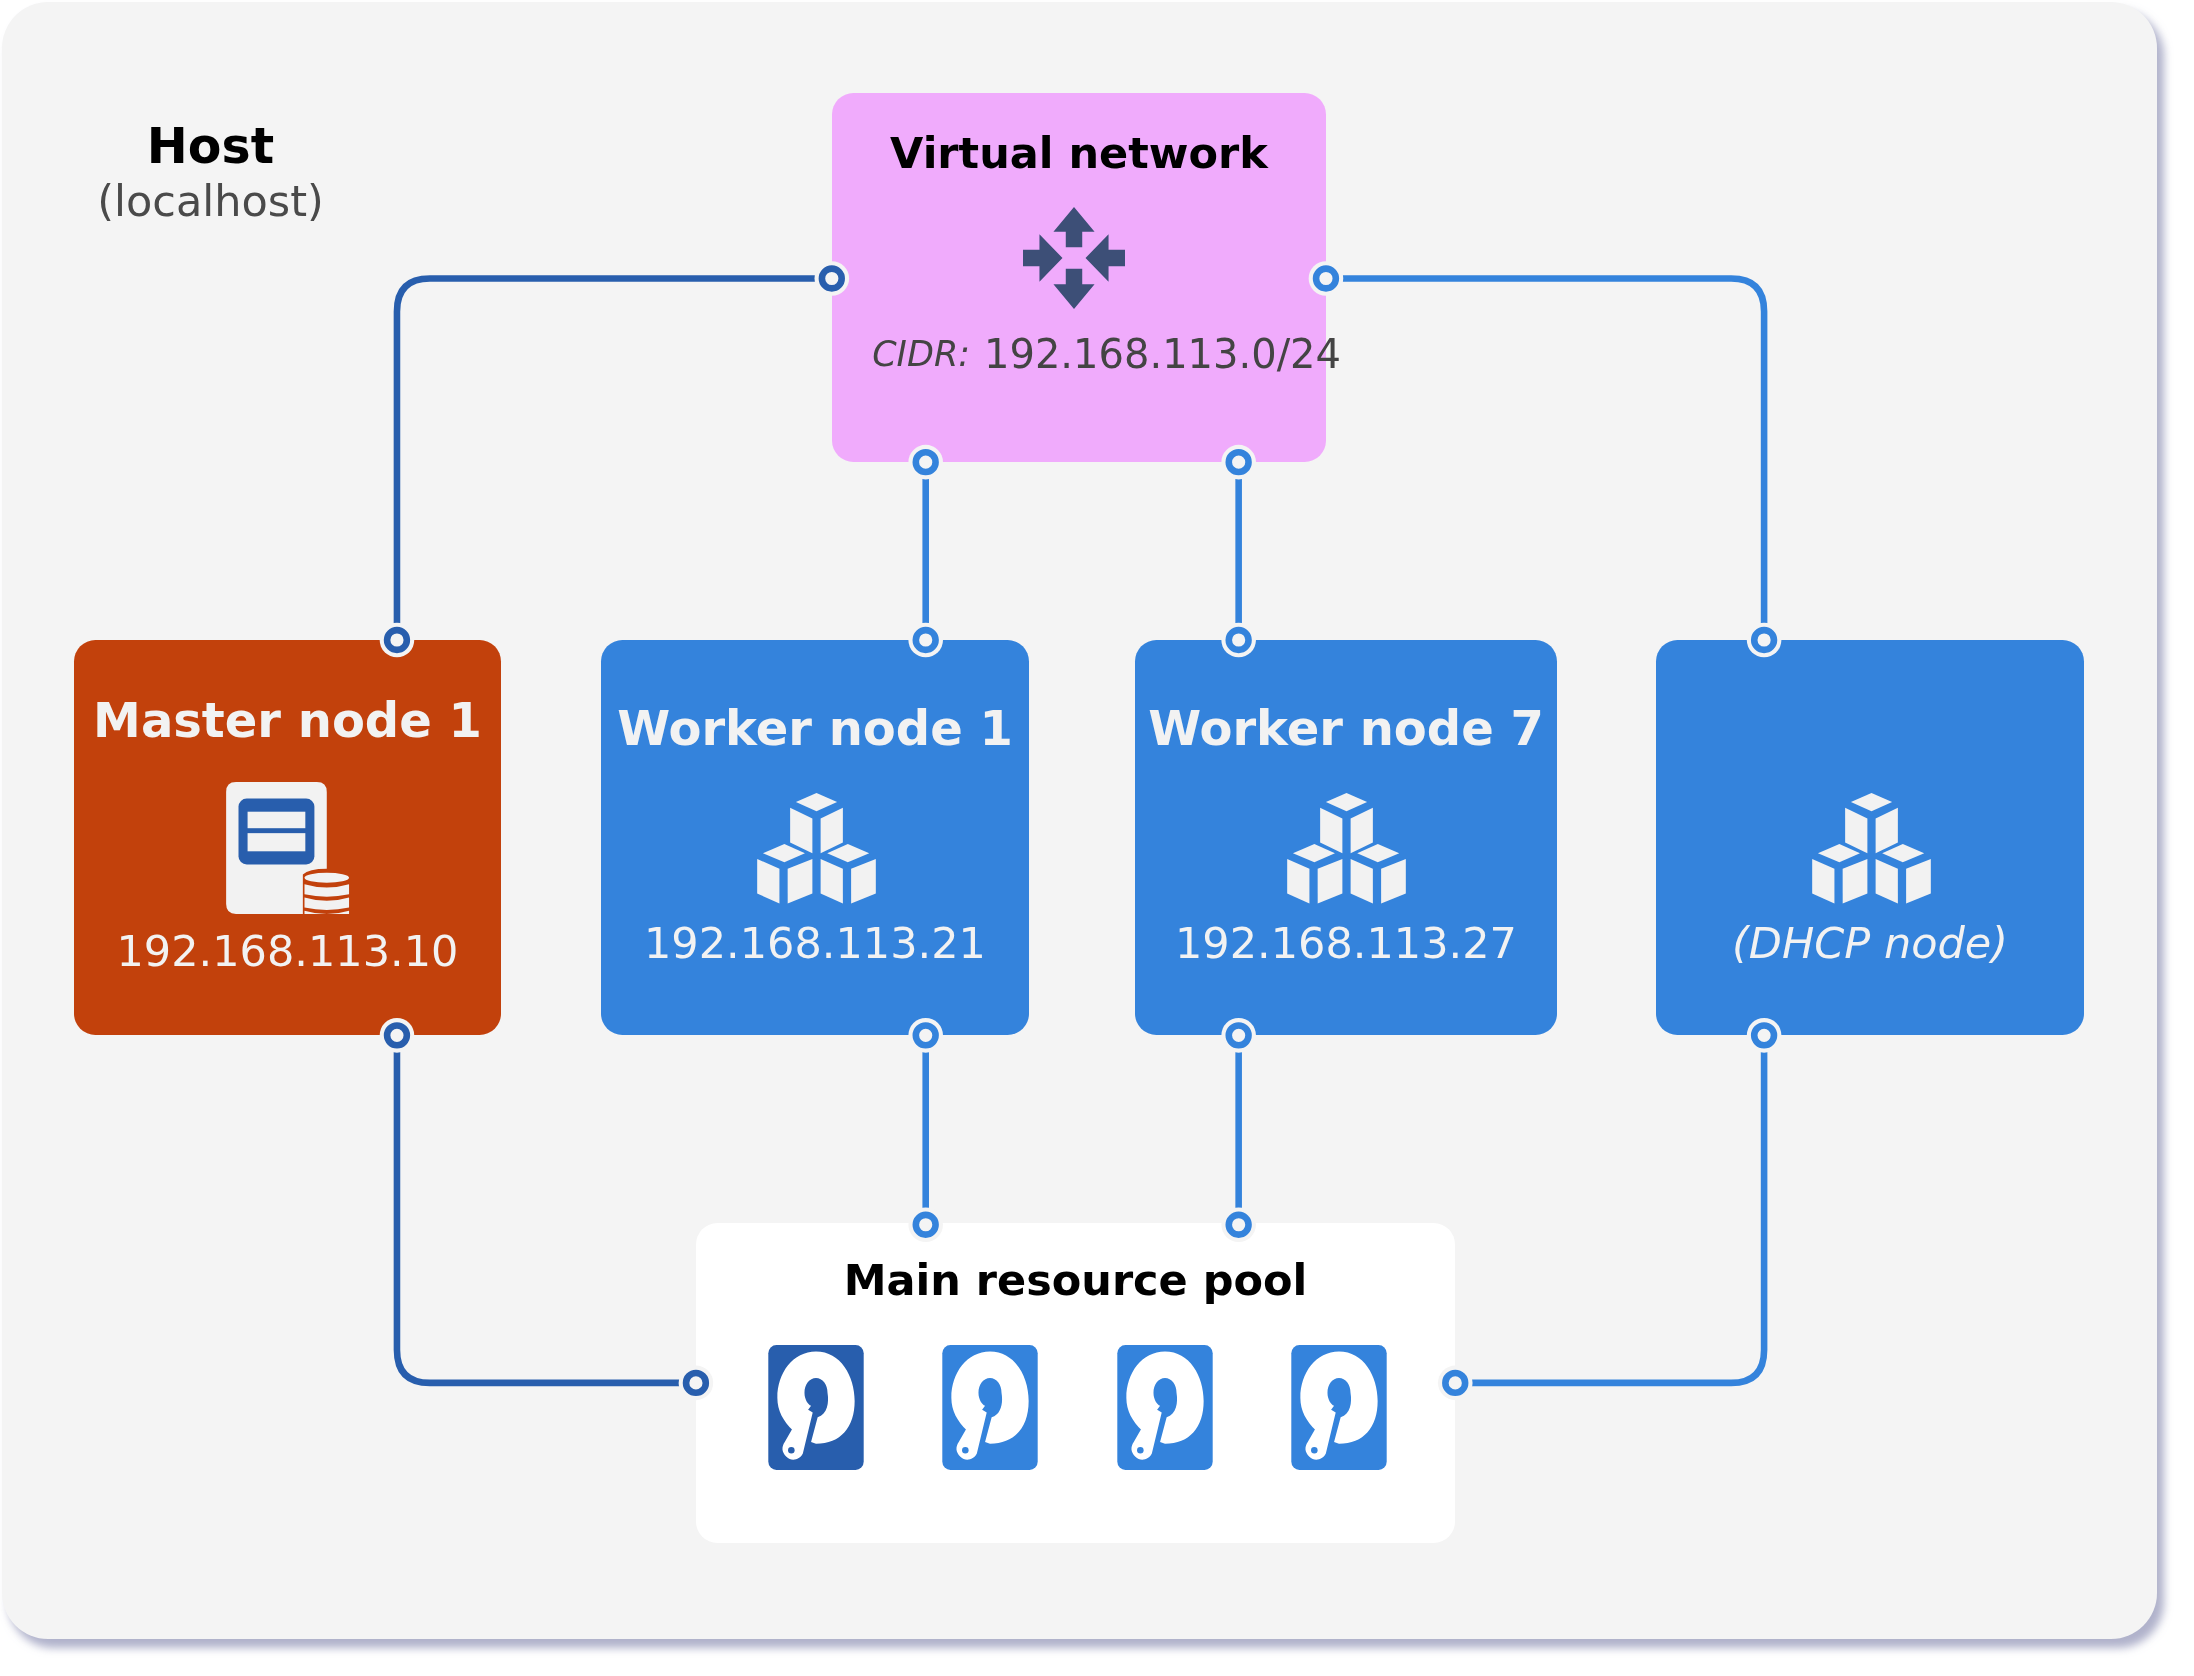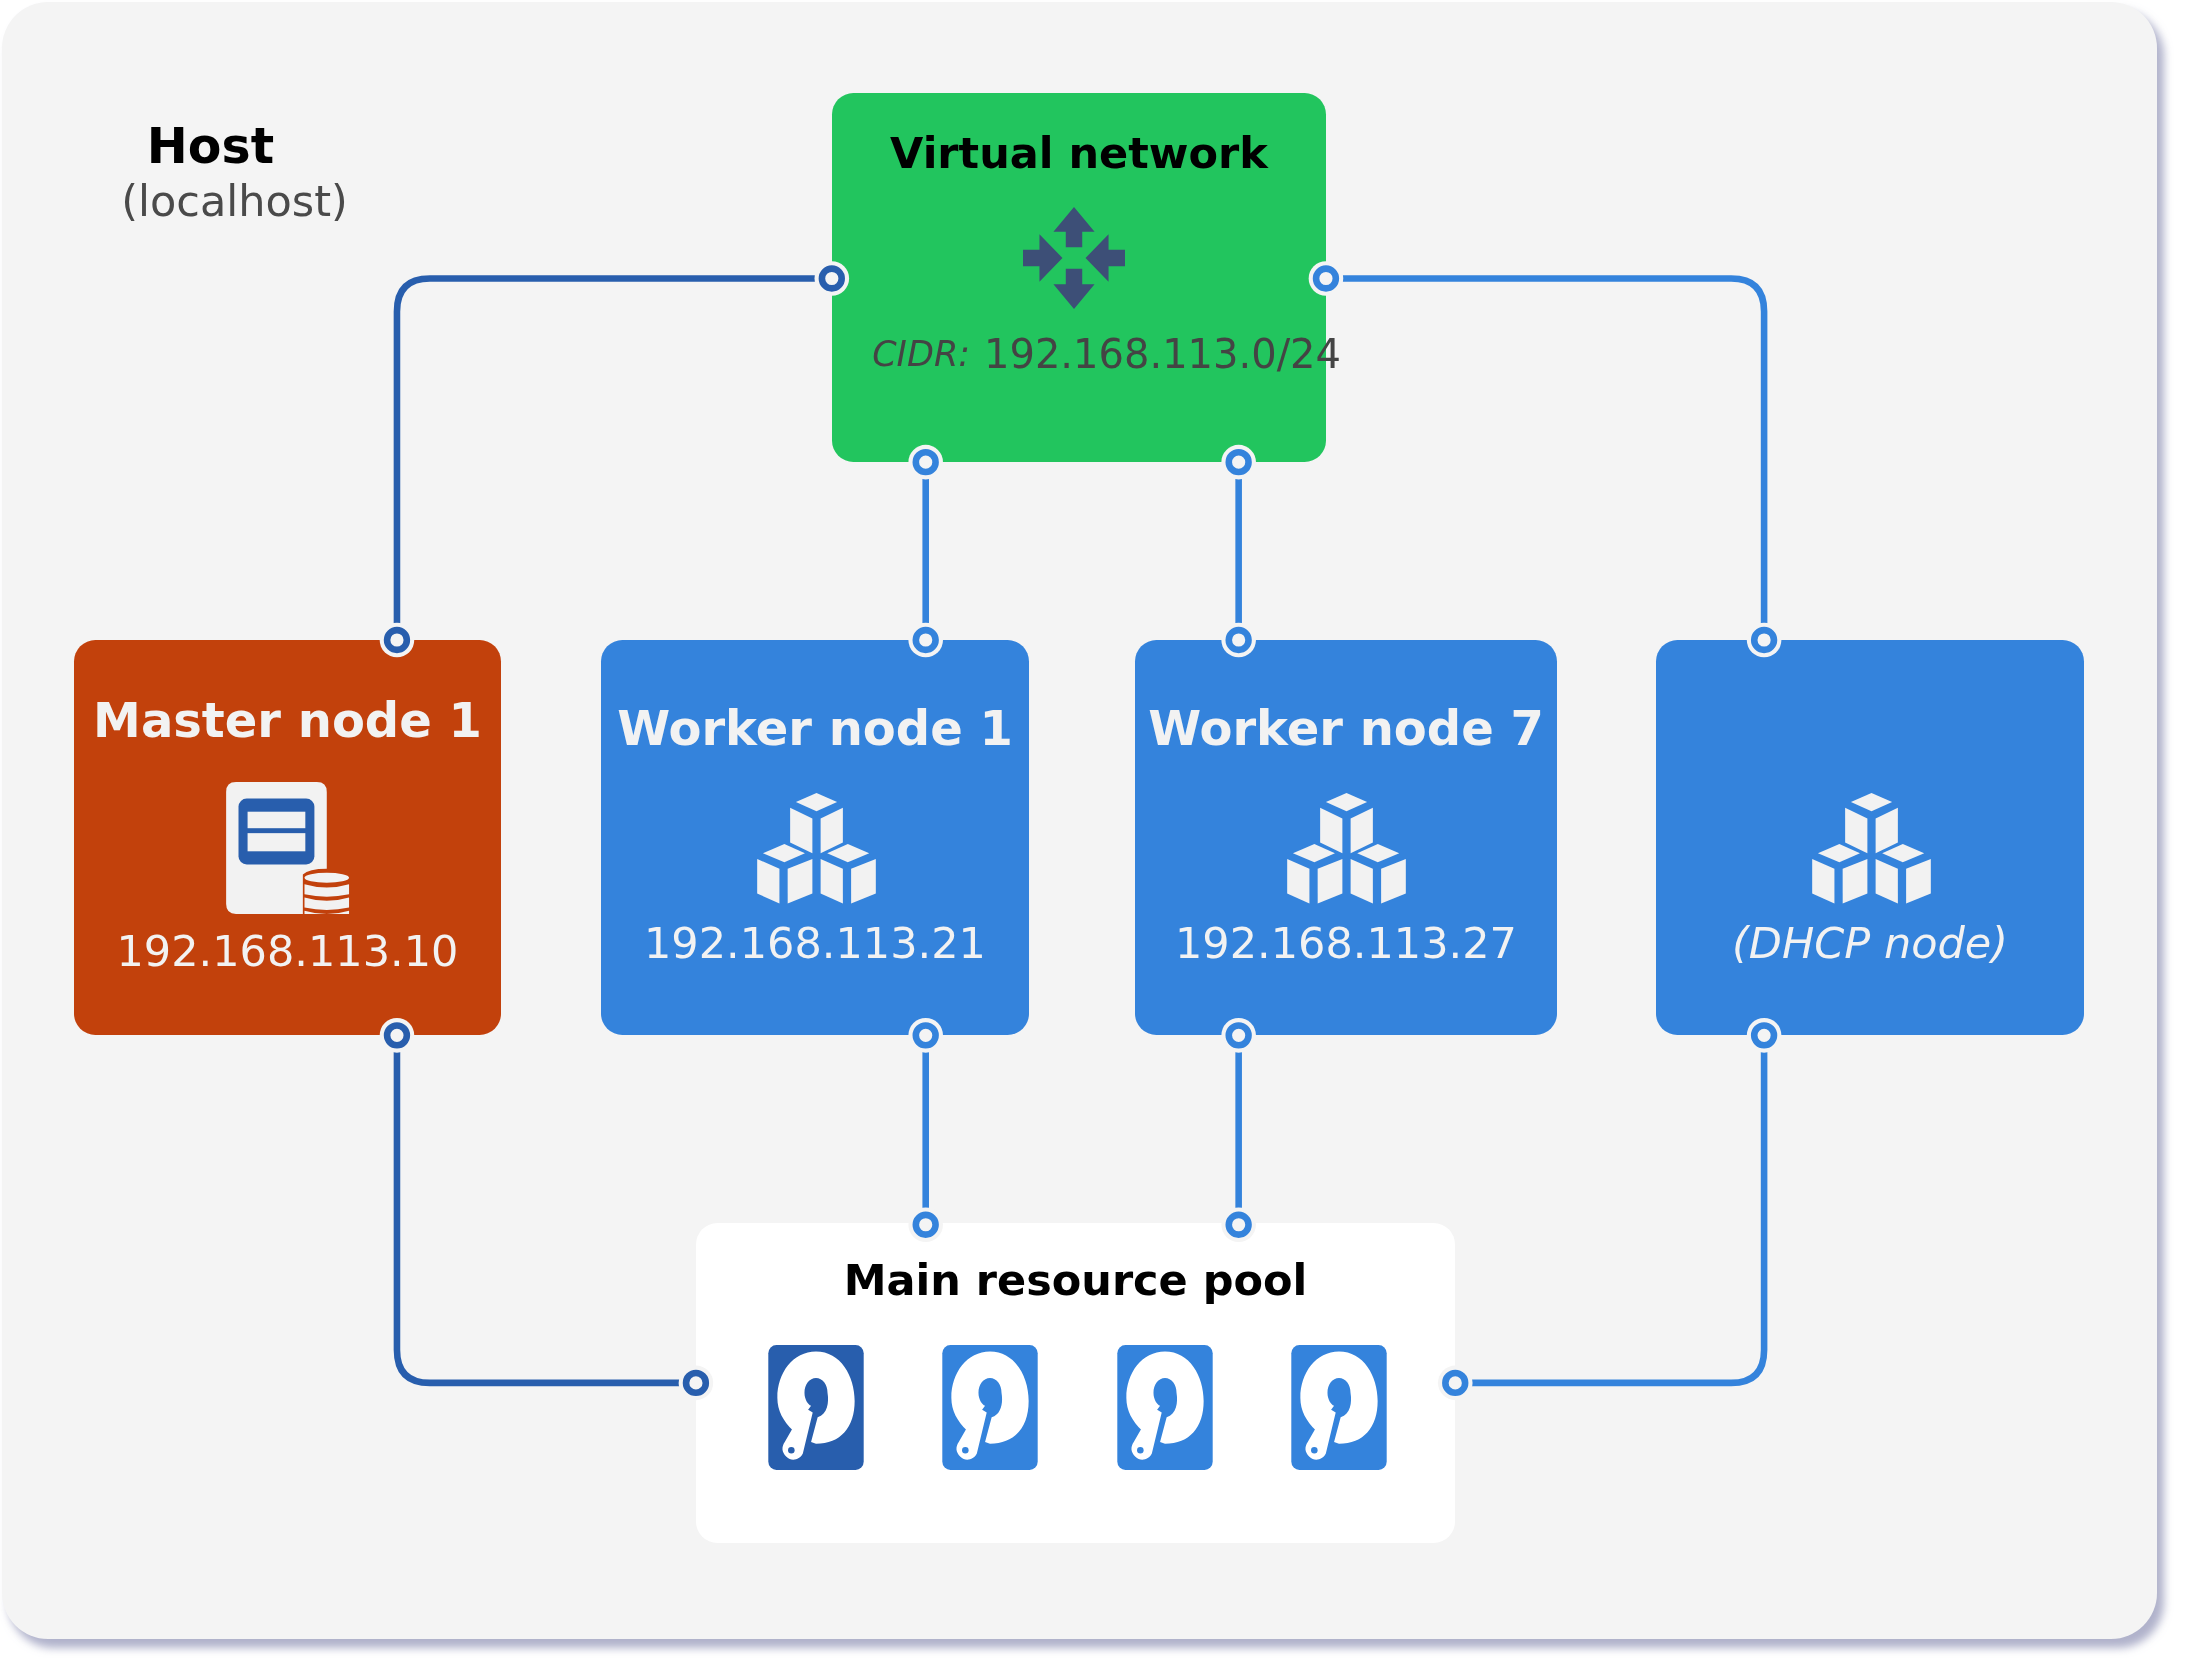--- a/index.html
+++ b/index.html
@@ -13,27 +13,27 @@
     background: #f4f4f4; border-radius: 46px;
     box-shadow: 6.6px 8.2px 8.2px rgba(150,152,185,0.75);
   }
   .host-title {
     position: absolute; left: 91px; top: 118px; width: 239px;
     text-align: center; font-weight: bold; font-size: 49px; color: #000;
     line-height: 58px;
   }
   .host-sub {
     position: absolute; left: 91px; top: 175px; width: 239px;
-    text-align: center; font-size: 43px; color: #4a4a4a; line-height: 53px; margin-left: 24px;
+    text-align: center; font-size: 43px; color: #4a4a4a; line-height: 53px;
   }
   svg.wires { position: absolute; left: 0; top: 0; width: 2194px; height: 1677px; pointer-events: none; }
   .card {
     position: absolute; border-radius: 21.4px; box-sizing: border-box;
   }
-  .vnet { left: 832px; top: 93px; width: 494px; height: 369px; background: #22c55e; }
+  .vnet { left: 832px; top: 93px; width: 494px; height: 369px; background: #f0abfc; }
   .vnet-title {
     position: absolute; left: 0; right: 0; top: 36px; text-align: center;
     font-weight: bold; font-size: 43px; color: #000; line-height: 49px;
   }
   .router-icon { position: absolute; left: 191px; top: 114px; width: 102px; height: 102px; }
   .vnet-row {
     position: absolute; left: 0; width: 494px; height: 46px; font-size: 40px;
     color: #444; line-height: 46px; white-space: nowrap;
   }
   .vnet-row .lbl { position: absolute; right: 356px; font-style: italic; font-size: 35px; }

